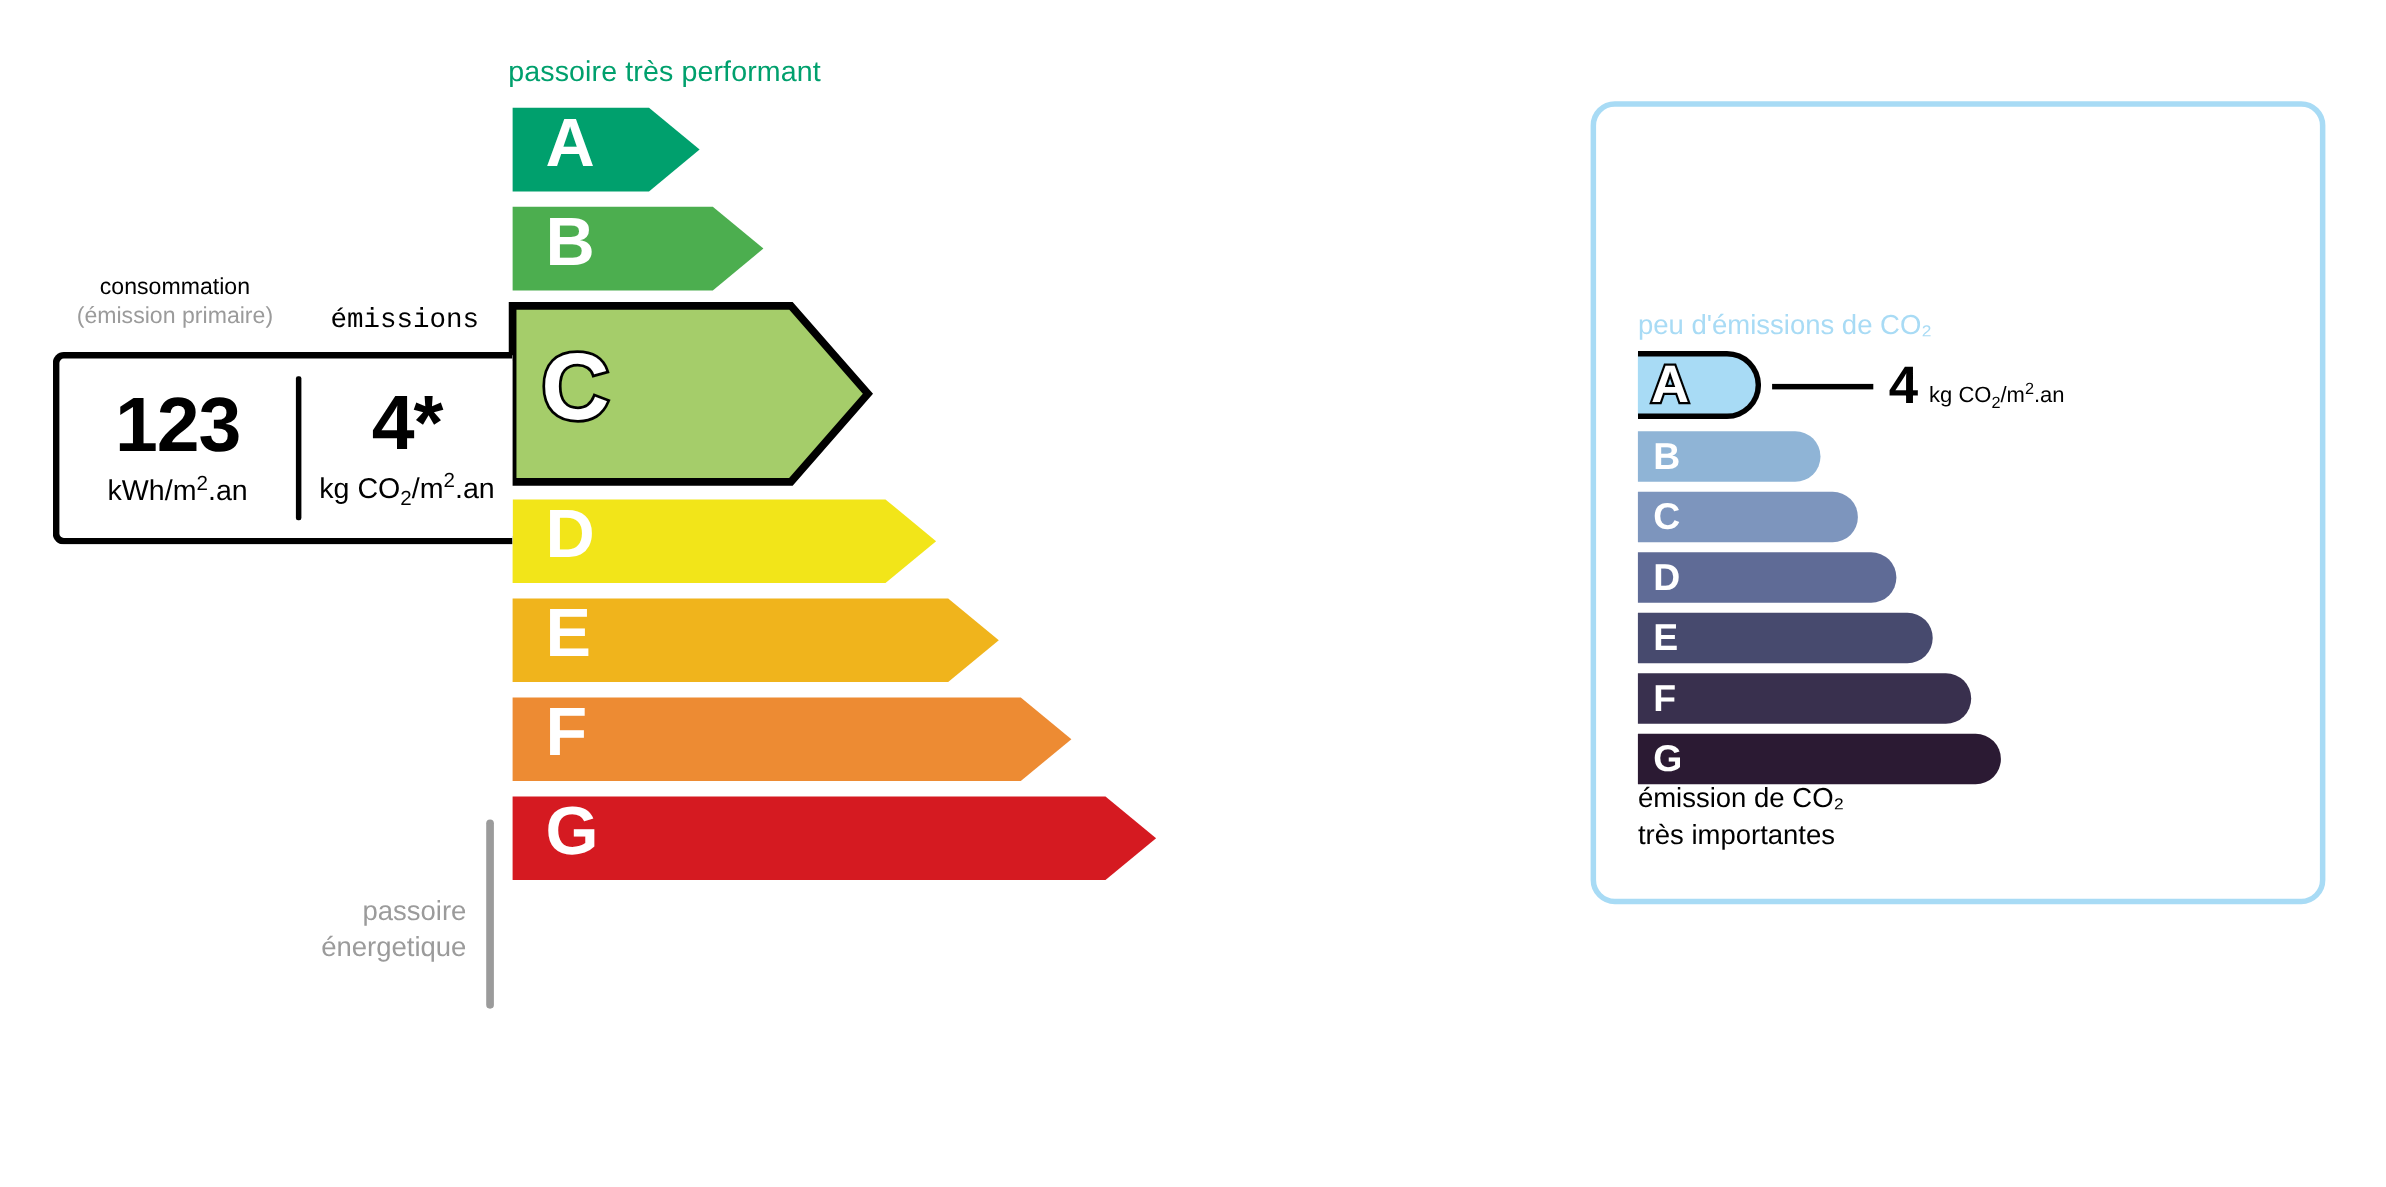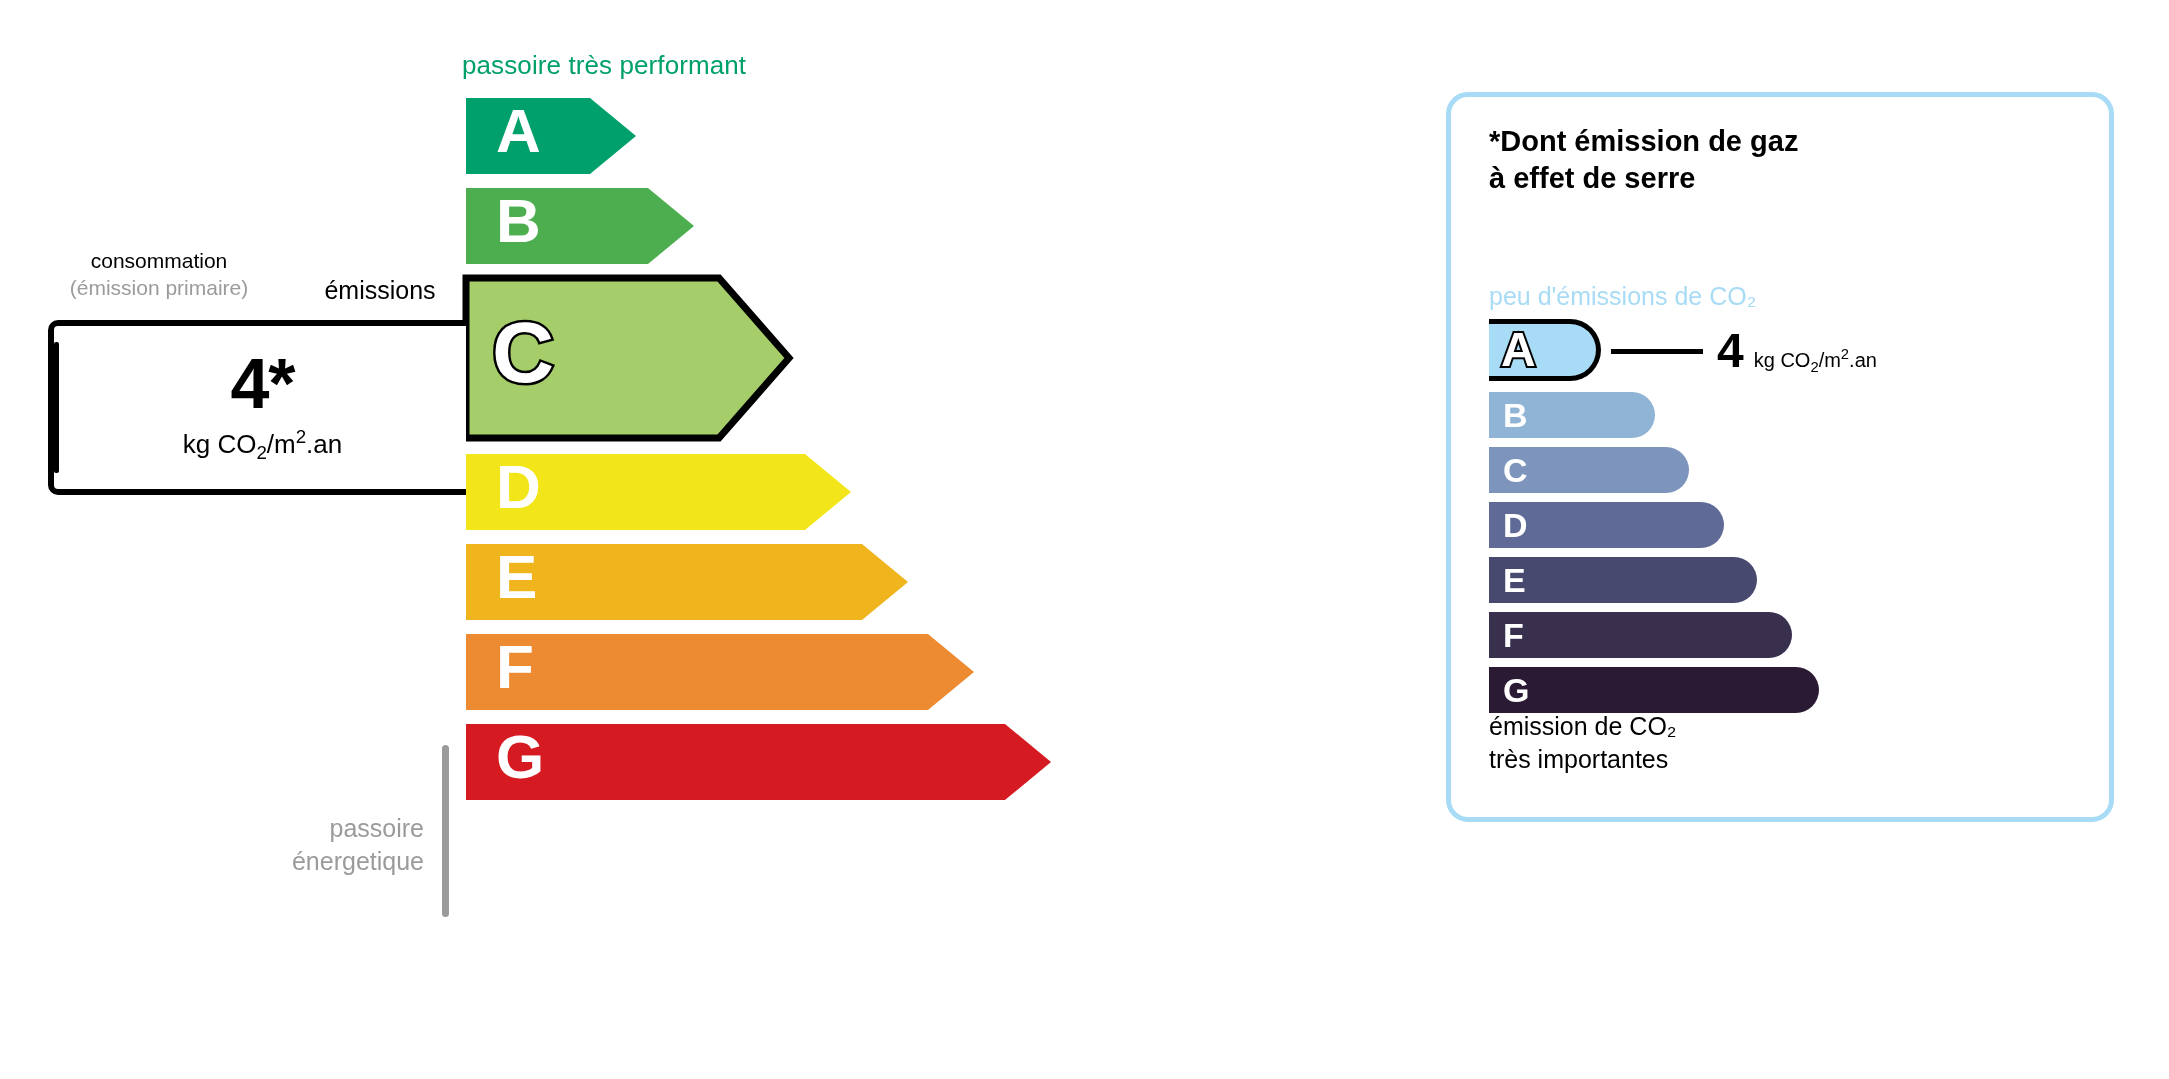--- a/index.html
+++ b/index.html
@@ -145,26 +145,27 @@
     top: 248px;
     width: 222px;
     text-align: center;
     font-size: 21px;
     color: #000000;
     line-height: 1.28;
   }
   #hdr-consommation .sub { color: #9b9b9b; }
   #hdr-emissions {
     position: absolute;
-    left: 290px;
+    left: 278px;
     top: 276px;
     width: 180px;
     text-align: center;
     font-size: 25px;
     color: #000000;
+    font-family: Liberation Mono, monospace;
   }
 
   
   #final-energy {
     position: absolute;
     left: 72px;
     top: 508px;
     font-size: 25px;
     color: #9b9b9b;
     line-height: 1.3;
@@ -369,42 +370,42 @@
 
 
   <div id="hdr-consommation">
     <div>consommation</div>
     <div class="sub">(émission primaire)</div>
   </div>
 
   <div id="hdr-emissions">émissions</div>
 
   <div id="value-box">
+    <div class="vb-cell left">
+      <div class="vb-value">123</div>
+      <div class="vb-unit"><span>kWh/m</span><sup>2</sup><span>.an</span></div>
+    </div>
     <div id="vb-divider"></div>
     <div class="vb-cell">
       <div class="vb-value">4*</div>
       <div class="vb-unit"><span>kg CO</span><sub>2</sub><span>/m</span><sup>2</sup><span>.an</span></div>
     </div>
   </div>
 
 
   <div id="passoire-bar"></div>
   <div id="passoire-label">
     <div>passoire</div>
     <div>énergetique</div>
   </div>
 
 </div>
 
 <div id="co2-panel">
 
-  <div id="co2-title">
-    <div>*Dont émission de gaz</div>
-    <div>à effet de serre</div>
-  </div>
 
   <div id="co2-top-caption">peu d'émissions de CO₂</div>
 
   <div id="co2-bars">
       <div class="co2-row first">
         <div class="co2-bar" style="width: 112px;">
           <span class="co2-letter">A</span>
         </div>
         <div id="co2-leader"></div>
         <div id="co2-value-wrap">

